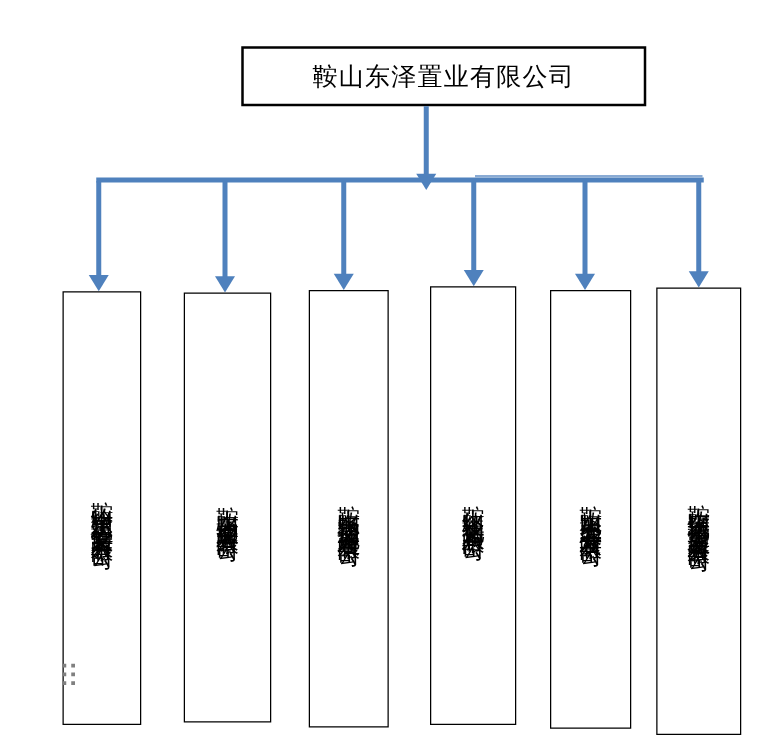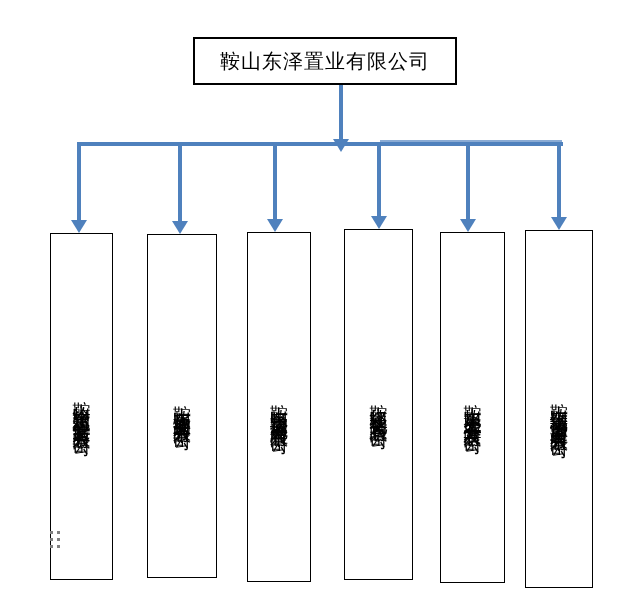--- a/index.html
+++ b/index.html
@@ -3,21 +3,21 @@
 <meta charset="utf-8">
 <style>
   * { margin:0; padding:0; box-sizing:border-box; }
   html,body { width:620px; height:598px; background:#ffffff; }
   body { font-family:"Liberation Serif","DejaVu Serif",serif; color:#000; }
   .canvas { position:relative; width:620px; height:598px; background:#ffffff; overflow:hidden; }
 
   
   .box { position:absolute; background:#ffffff; border:2px solid #000000;
          display:flex; align-items:center; justify-content:center; }
-  .root { left:193px; top:37px; width:264px; height:48px; }
+  .root { left:193px; top:37px; width:324px; height:48px; }
   .hlabel { font-size:20px; letter-spacing:1px; white-space:nowrap; }
   .child { border-width:1.5px; }
   .vlabel { writing-mode:vertical-rl; text-orientation:upright;
             font-size:18px; letter-spacing:2.5px; line-height:1; white-space:nowrap; }
 
   .b1 { left:50px;  top:233px; width:63px; height:347px; }
   .b2 { left:147px; top:234px; width:70px; height:344px; }
   .b3 { left:247px; top:232px; width:64px; height:350px; }
   .b4 { left:344px; top:229px; width:69px; height:351px; }
   .b5 { left:440px; top:232px; width:65px; height:351px; }

